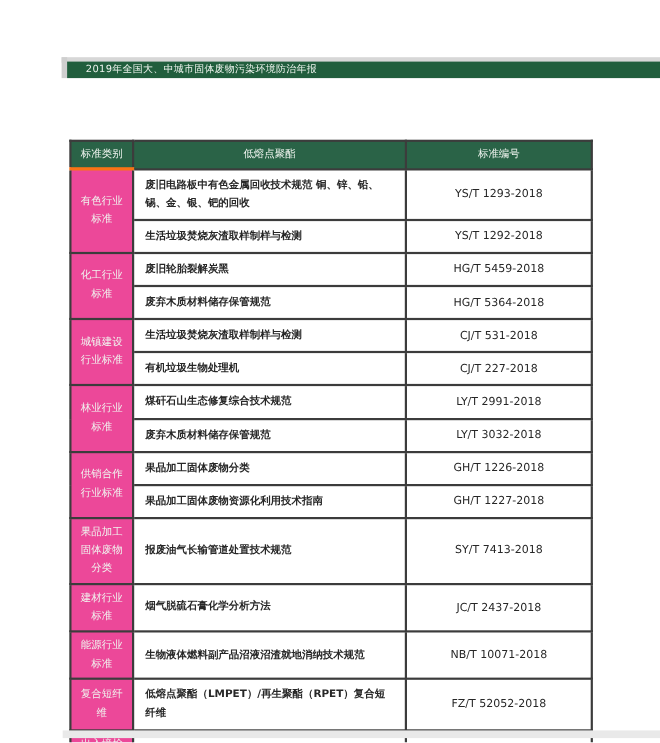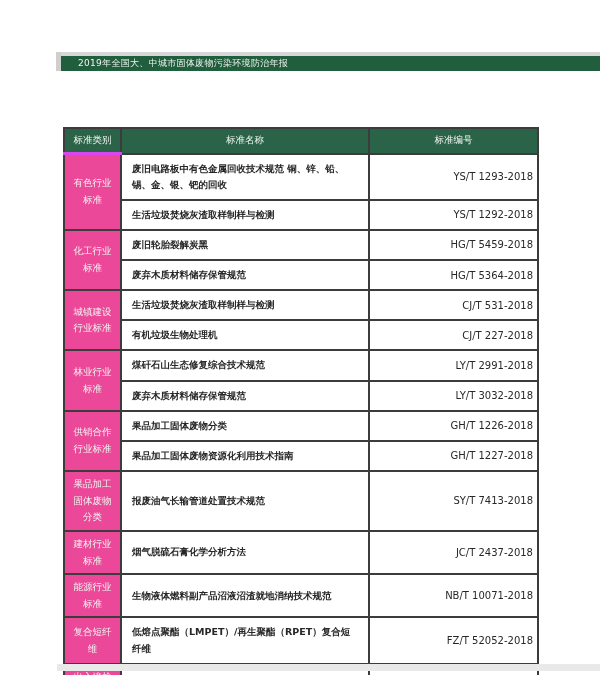--- a/index.html
+++ b/index.html
@@ -58,21 +58,21 @@
   table.standards th {
     background: #2a6347;
     color: #f2f6f1;
     font-weight: normal;
     font-size: 9.5px;
     height: 23px;
     text-align: center;
     padding: 0 2px;
   }
   table.standards th.first {
-    border-bottom: 3px solid #d946ef;
+    border-bottom: 3px solid #f97316;
   }
   td.cat {
     background: #ec4899;
     color: #f0f4ef;
     font-size: 9.5px;
     text-align: center;
     vertical-align: middle;
     word-break: break-all;
     padding: 4px 7px;
     line-height: 1.75;
@@ -86,21 +86,21 @@
     color: #272727;
     padding: 6px 10px;
     line-height: 1.7;
     vertical-align: middle;
     word-break: break-all;
     font-weight: bold;
   }
   td.code {
     font-size: 10px;
     color: #272727;
-    text-align: right;
+    text-align: center;
     vertical-align: middle;
     padding: 0 4px;
     white-space: nowrap;
     margin-left: 25px;
   }
   tr.data-row { height: 28px; }
   
   .bottom-band {
     position: absolute;
     left: 57px; right: 0; top: 664px; height: 7px;
@@ -119,21 +119,21 @@
   <div class="table-wrap">
     <table class="standards">
       <colgroup>
         <col class="c1">
           <col class="c2">
           <col class="c3">
       </colgroup>
       <thead>
         <tr>
           <th class="first">标准类别</th>
-          <th>标准名称</th>
+          <th>低熔点聚酯</th>
           <th>标准编号</th>
         </tr>
       </thead>
       <tbody>
           <tr class="data-row">
             <td class="cat" rowspan="2">有色行业标准</td>
             <td class="name">废旧电路板中有色金属回收技术规范 铜、锌、铅、锡、金、银、钯的回收</td>
             <td class="code">YS/T 1293-2018</td>
           </tr>
           <tr class="data-row">

